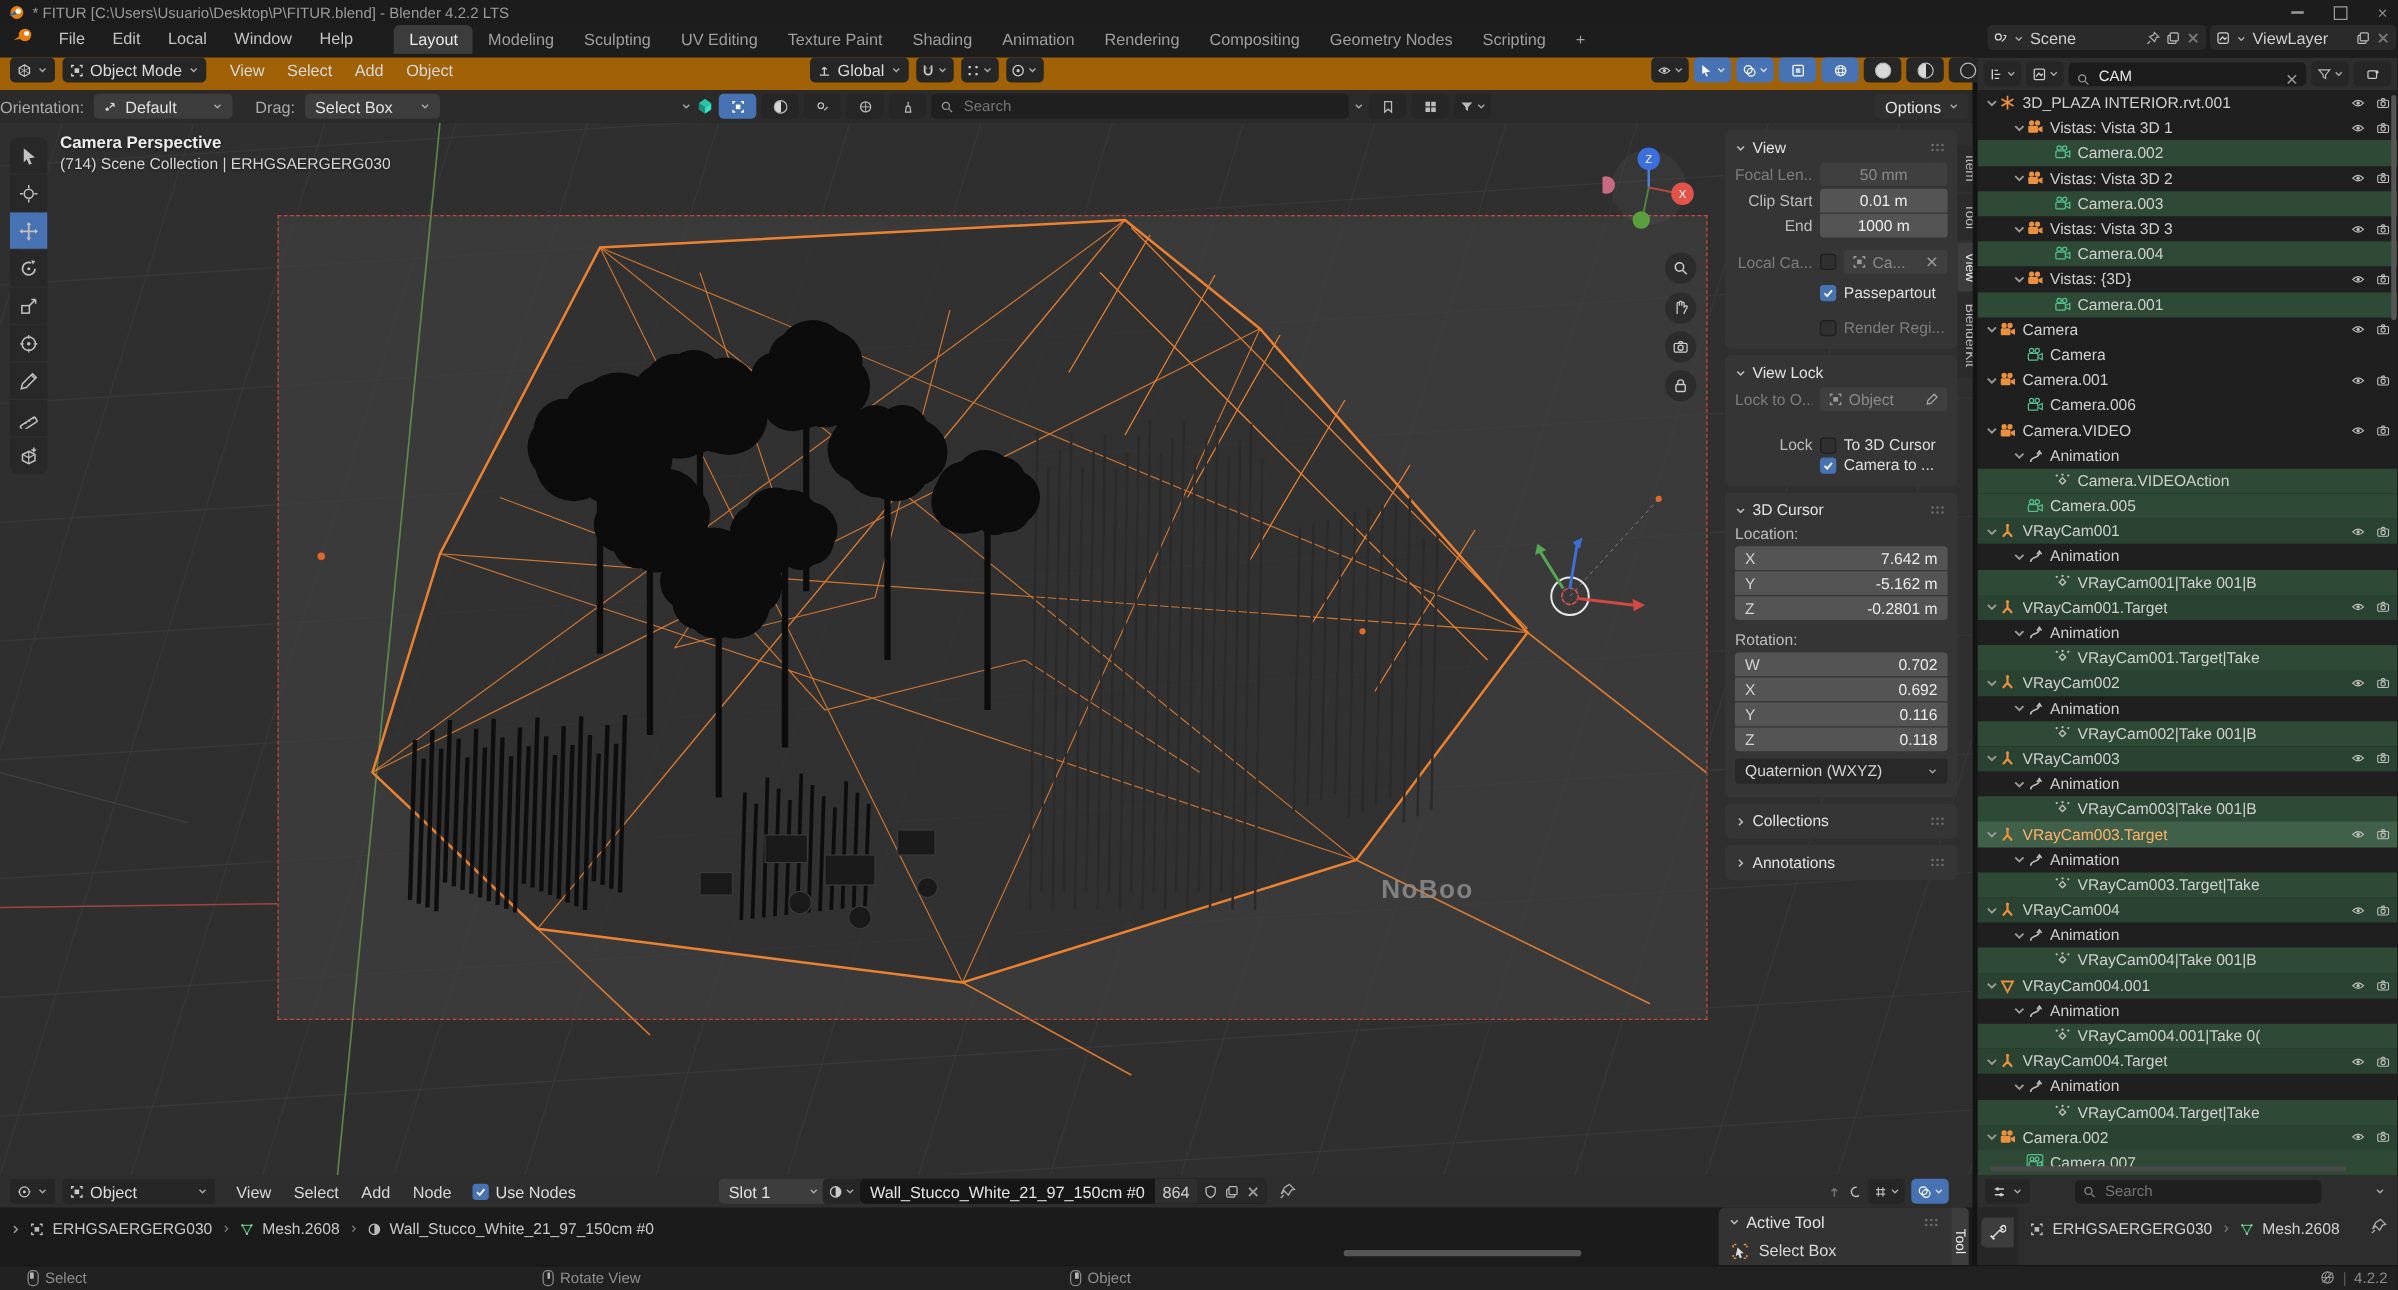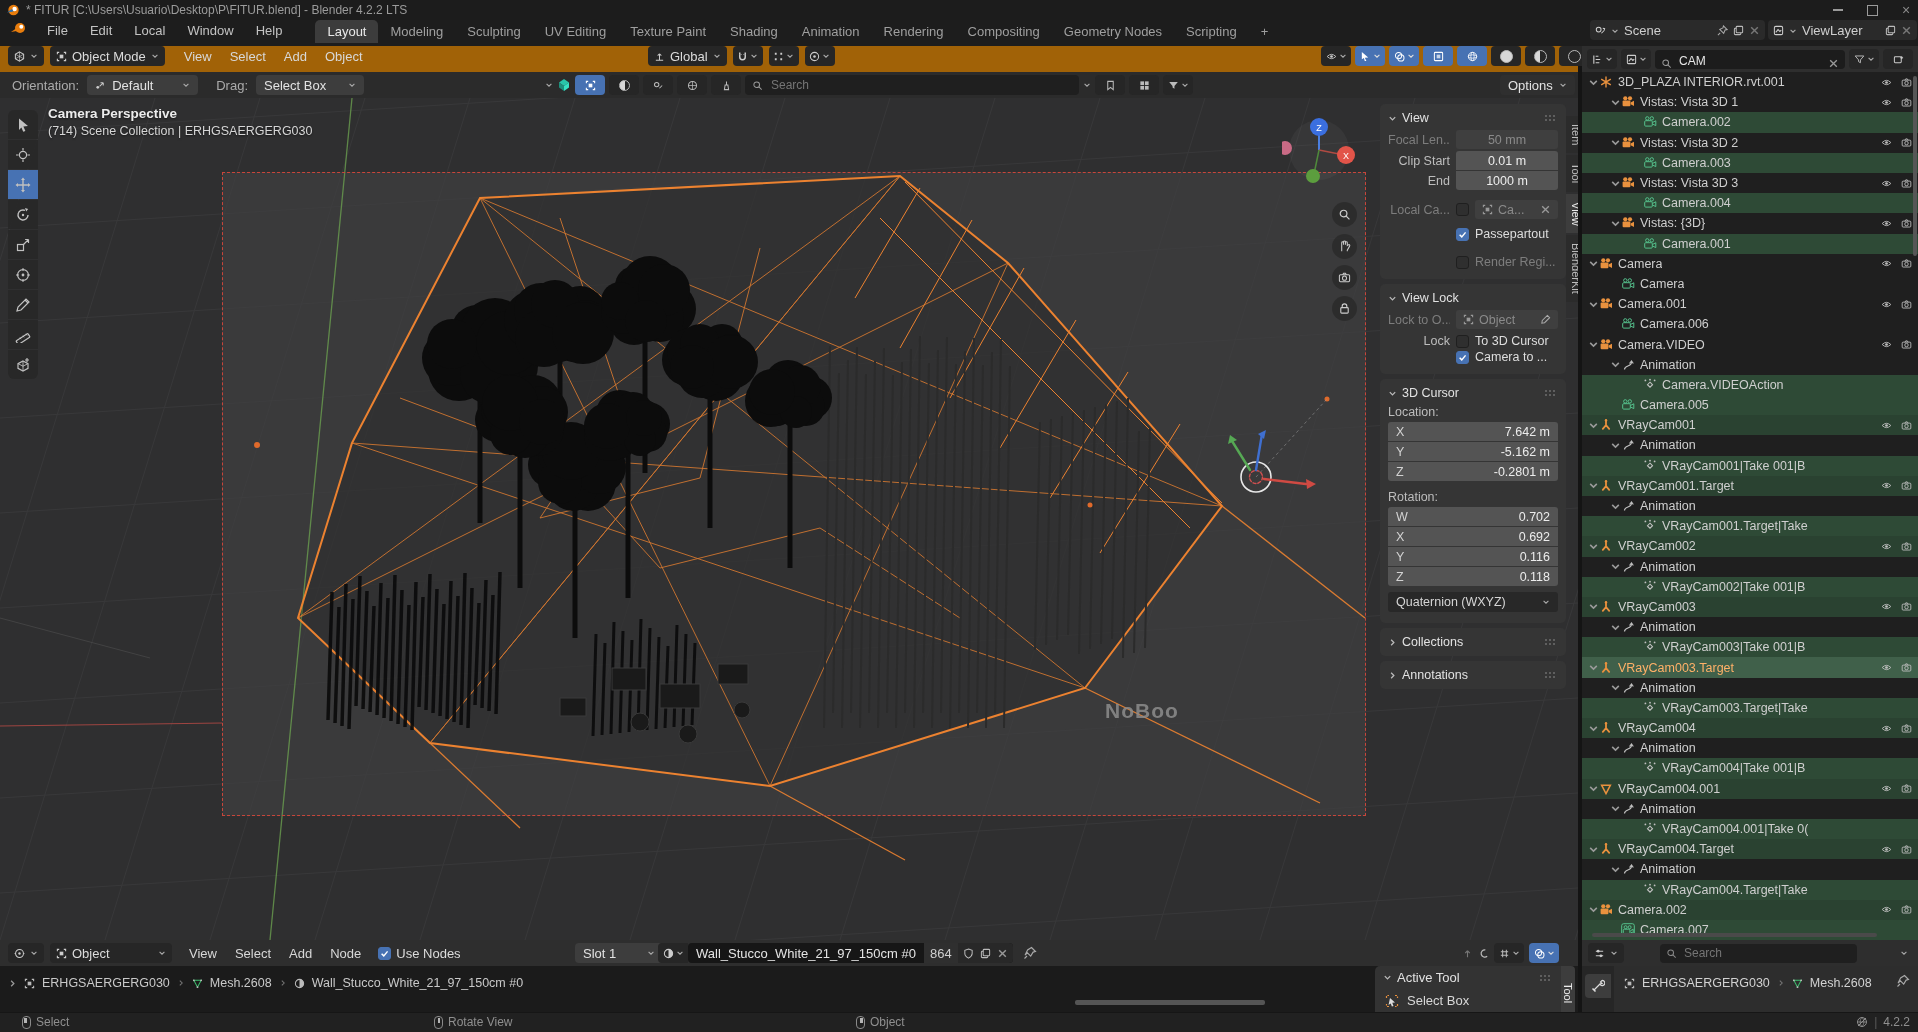--- a/index.html
+++ b/index.html
@@ -347,21 +347,21 @@
     <span class="tglbtn">
         <span class="shadedot"></span>
       </span>
     <span><svg width="8" height="8" viewBox="0 0 10 10">
           <path d="M2 3.5l3 3 3-3" fill="none" stroke="#aaa" stroke-width="1.4"></path>
         </svg></span>
   </div>
 </div>
 
 <div class="abs" id="toolrow">
-  <span style="margin-left:12px">Orientation:</span>
+  <span style="">Orientation:</span>
   <span class="ddv" style="margin-left:8px;width:95px">
     <span class="ic sm">
         <svg viewBox="0 0 12 12">
           <circle cx="3" cy="8" r="1.5" fill="#ccc"></circle>
           <path d="M5 7l4-4M9 3h-3M9 3v3" fill="none" stroke="#ccc" stroke-width="1.1"></path>
         </svg>
       </span>
     <span>Default</span>
     <svg style="margin-left:auto" width="8" height="8" viewBox="0 0 10 10">
         <path d="M2 3.5l3 3 3-3" fill="none" stroke="#aaa" stroke-width="1.4"></path>
@@ -928,21 +928,21 @@
               </svg>
             </span>
           <span>Object</span>
           <span class="ic sm" style="margin-left:auto">
               <svg viewBox="0 0 12 12">
                 <path d="M8 1.5l2.5 2.5-5.5 5.5-3 .5.5-3z" fill="none" stroke="#aaa" stroke-width="1.1"></path>
               </svg>
             </span>
         </span>
       </div>
-      <div class="nrow" style="margin-top:5px">
+      <div class="nrow" style="margin-top:20px">
         <span class="nlabel">Lock</span>
         <span class="checkbox"></span>
         <span style="color:#dedede">To 3D Cursor</span>
       </div>
       <div class="nrow">
         <span class="nlabel"></span>
         <span class="checkbox on">
             <svg width="9" height="9" viewBox="0 0 10 10">
               <path d="M1.8 5.2l2.4 2.4 4.2-5" fill="none" stroke="#fff" stroke-width="1.6"></path>
             </svg>

